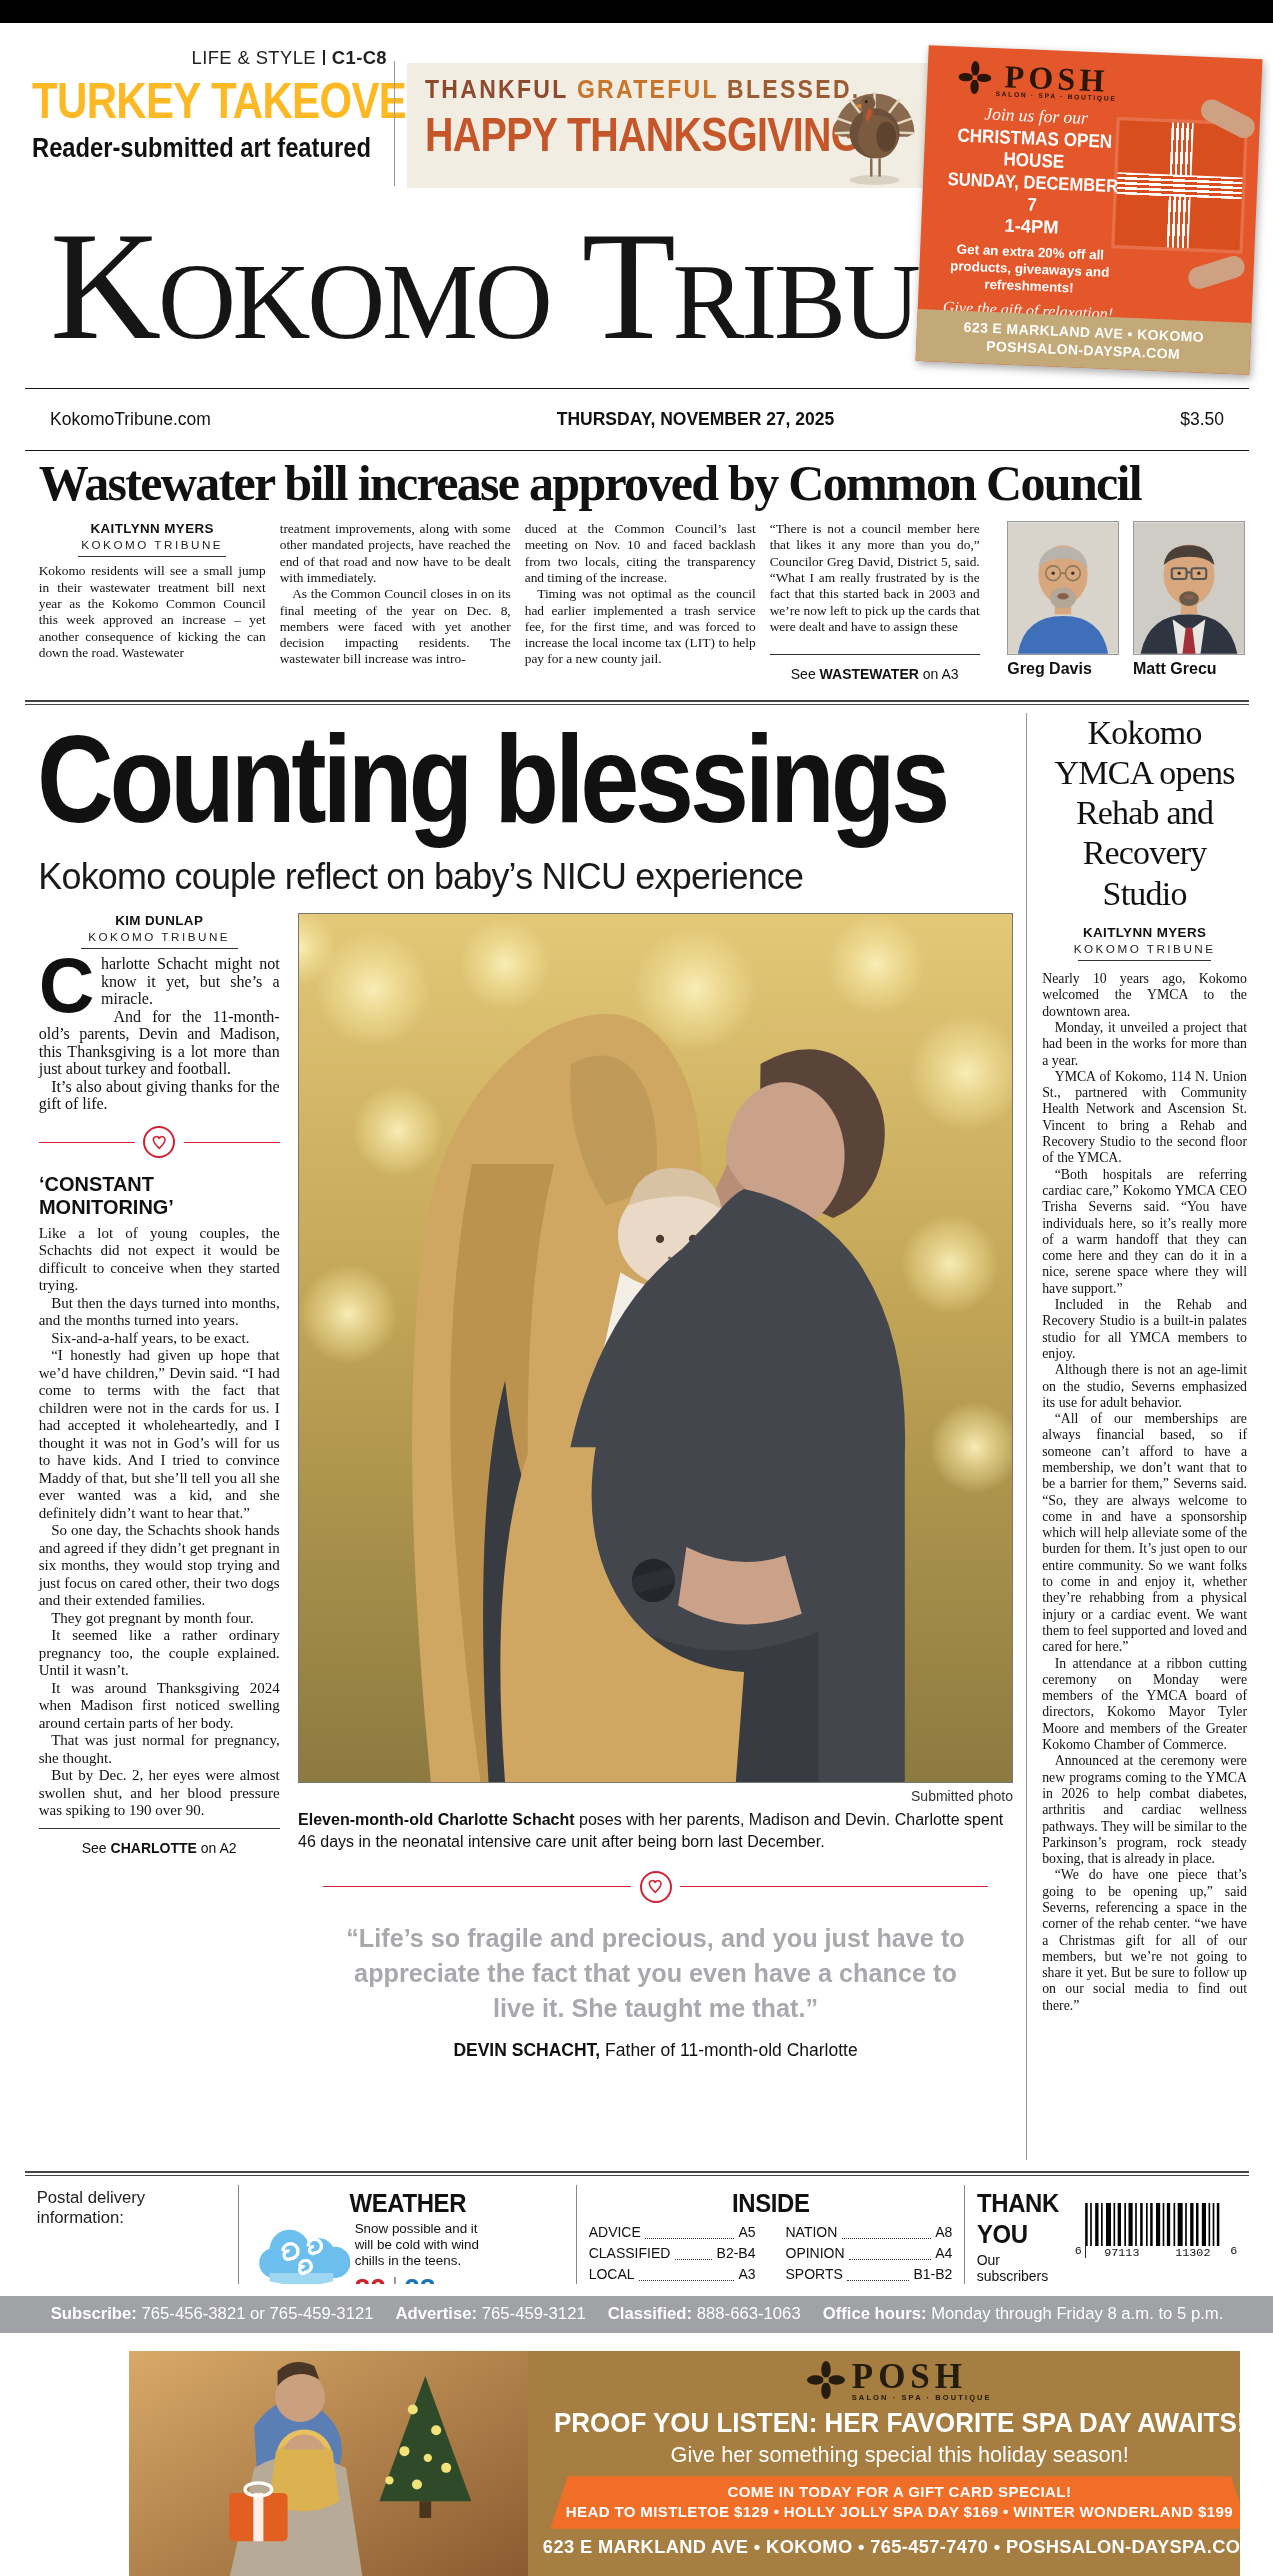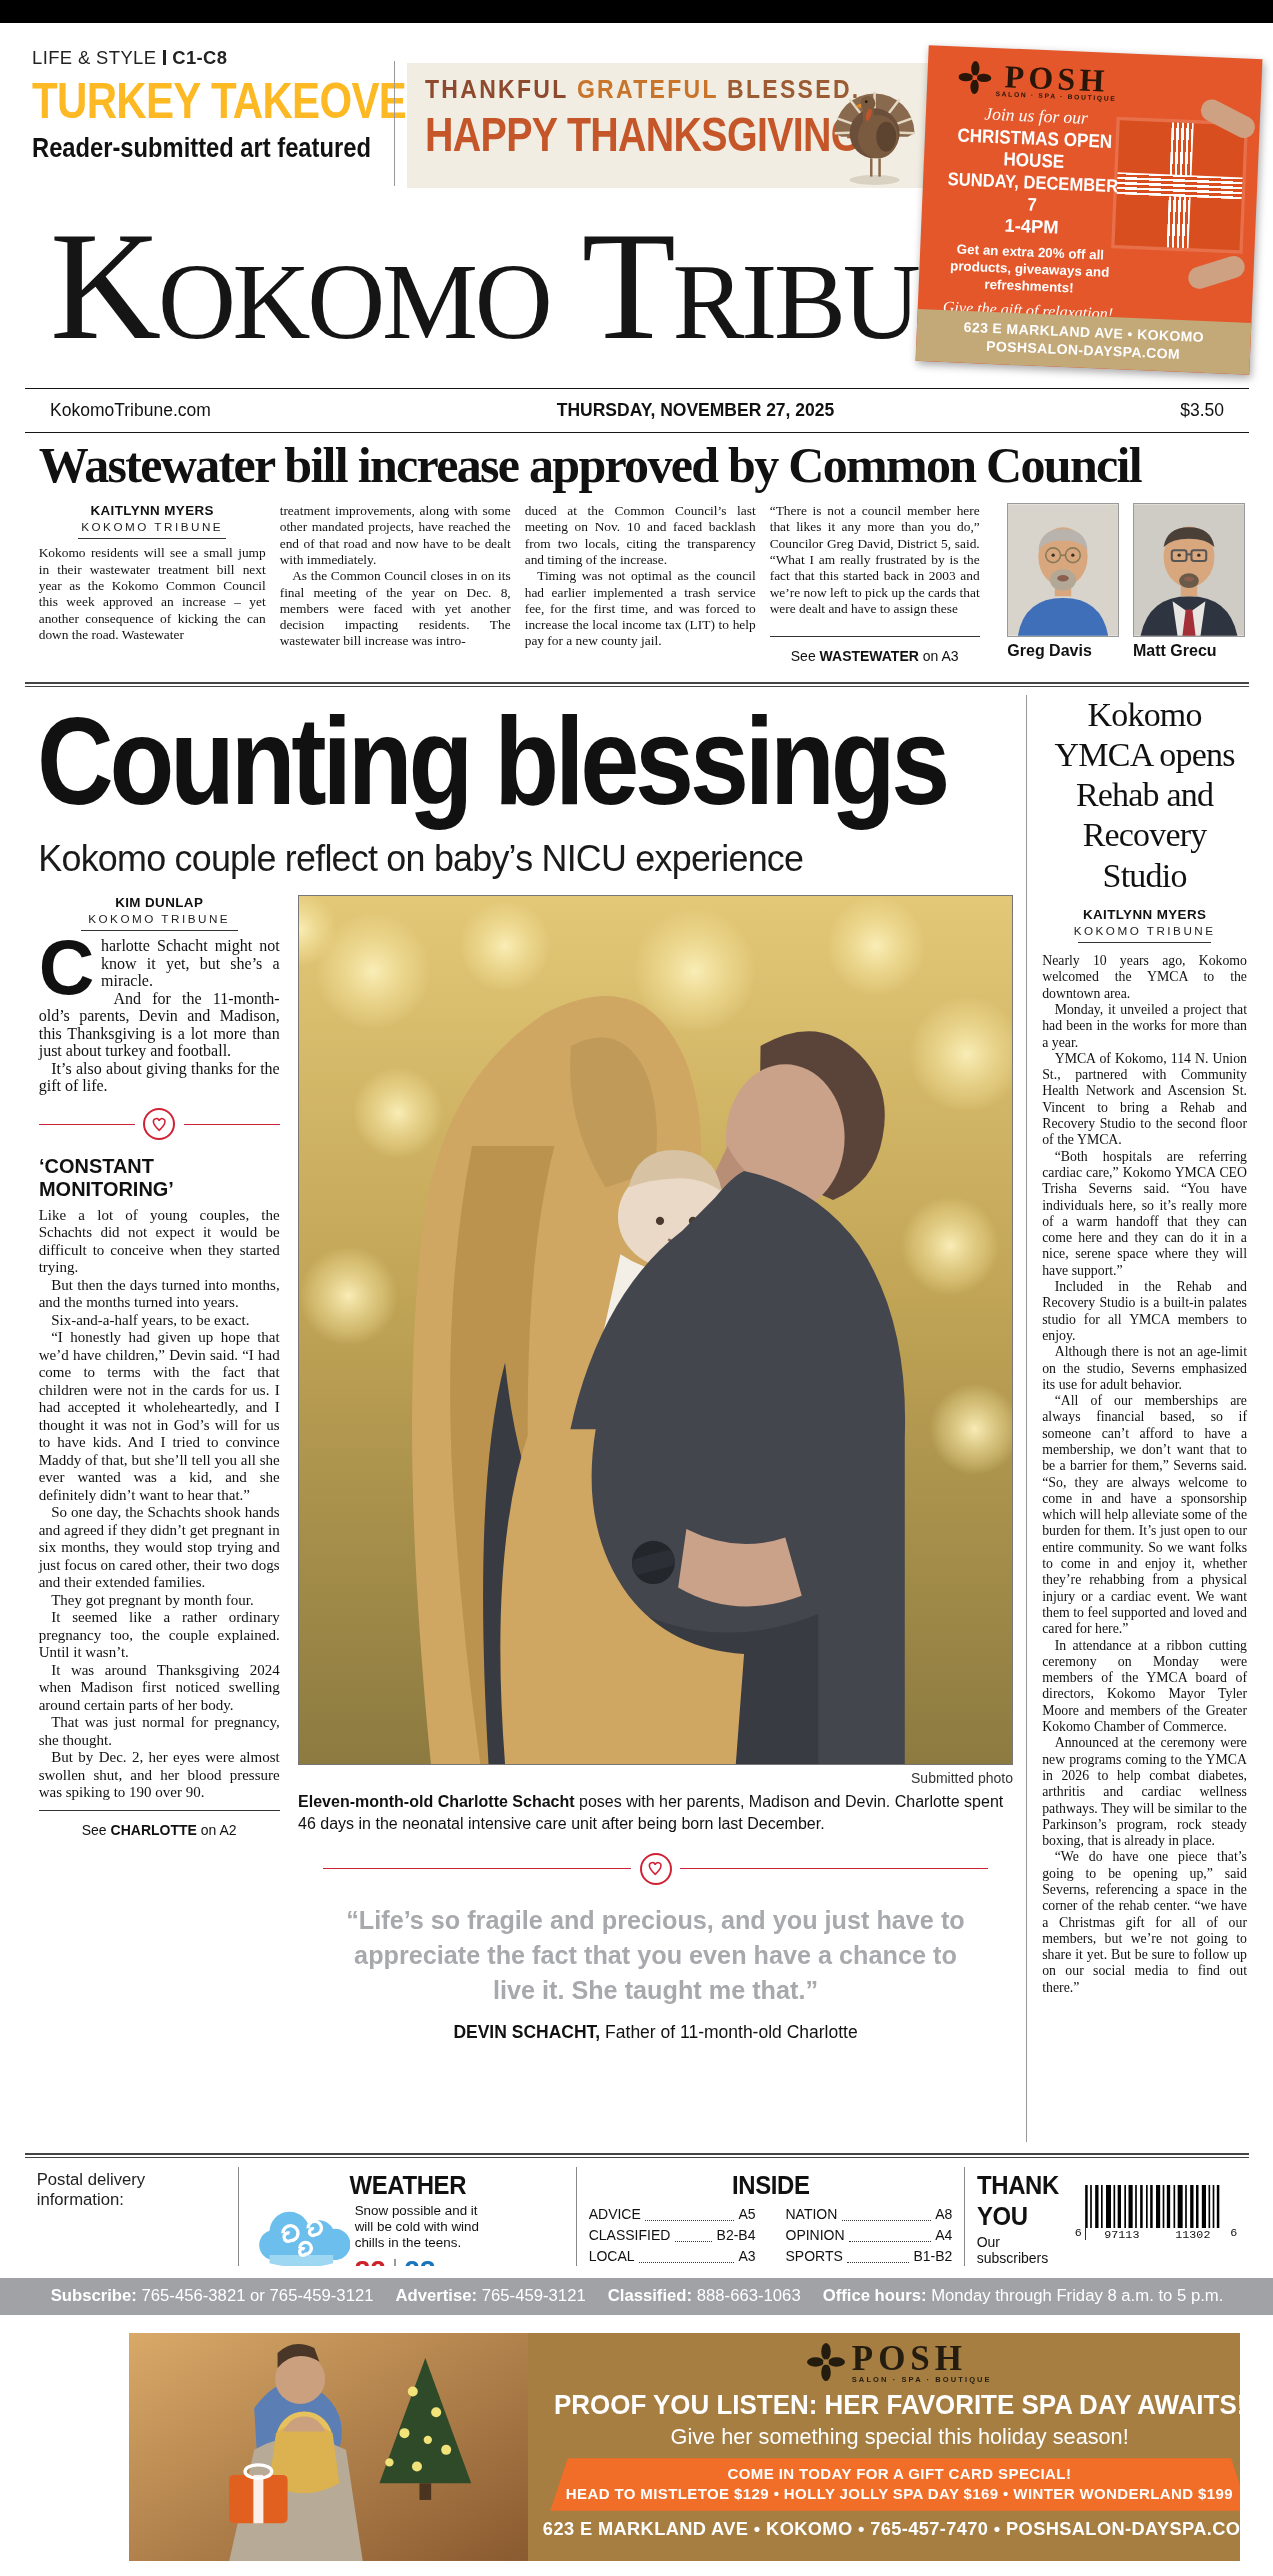--- a/index.html
+++ b/index.html
@@ -3,21 +3,21 @@
 <meta charset="utf-8">
 <style>
   * { margin:0; padding:0; box-sizing:border-box; }
   body { background:#e8e8e8; font-family:"Liberation Sans", sans-serif; }
   .page { position:relative; width:1274px; height:2576px; margin:0 auto; background:#fff; overflow:hidden; color:#111; }
 
   
   .topbar { height:23.4px; background:#000; }
   .topstrip { position:relative; height:173px; }
   .promo { position:absolute; left:32px; top:23.4px; width:355px; }
-  .promo-kicker { text-align:left; font-size:18.4px; color:#222; letter-spacing:0.4px; }
+  .promo-kicker { text-align:right; font-size:18.4px; color:#222; letter-spacing:0.4px; }
   .promo-kicker b { font-weight:800; }
   .promo-kicker .sep { display:inline-block; width:2.5px; height:15px; background:#222; margin:0 6.7px -1.7px; }
   .promo-title { margin-top:3.3px; font-size:50px; font-weight:800; color:#fdb924; letter-spacing:-0.8px; transform:scaleX(.84); transform-origin:left; white-space:nowrap; }
   .promo-sub { margin-top:1.7px; font-size:27.6px; font-weight:800; color:#111; transform:scaleX(.86); transform-origin:left; white-space:nowrap; }
   .topstrip .vrule { position:absolute; left:394px; top:38px; height:125px; width:0.8px; background:#999; }
   .banner { position:absolute; left:407px; top:40px; width:530px; height:125px; background:#f1ede2; padding:11.7px 8.4px 0 18.4px; overflow:hidden; }
   .banner-line1 { font-size:25px; font-weight:800; letter-spacing:2.5px; white-space:nowrap; transform:scaleX(.92); transform-origin:left; }
   .bw1 { color:#8d4a2e; } .bw2 { color:#c8742a; } .bw3 { color:#9b5c33; }
   .banner-line2 { margin-top:3.3px; font-size:48px; font-weight:800; color:#c4562a; letter-spacing:-0.8px; transform:scaleX(.82); transform-origin:left; white-space:nowrap; }
   .turkey { position:absolute; right:10px; top:15px; }
@@ -37,21 +37,21 @@
   .pc-cta { font-size:13.4px; font-weight:700; margin-top:1.7px; line-height:1.25; }
   .pc-footer { position:absolute; left:0; right:0; bottom:0; height:52px; background:#c3a878; color:#fff; font-weight:800; font-size:14px; text-align:center; padding-top:8.4px; letter-spacing:0.4px; z-index:3; line-height:1.25; }
   .pc-gift { position:absolute; right:15px; top:67px; width:125px; height:125px; background:#d94e1e; z-index:1; box-shadow:0 0 0 3.3px rgba(255,255,255,.15); }
   .pc-gift:before { content:""; position:absolute; left:50%; top:0; bottom:0; width:22px; margin-left:-11px; background:repeating-linear-gradient(90deg,#fff 0 2.5px,#d94e1e 2.5px 5px); }
   .pc-gift:after { content:""; position:absolute; left:0; right:0; top:50%; height:22px; margin-top:-11px; background:repeating-linear-gradient(0deg,#fff 0 2.5px,#d94e1e 2.5px 5px); }
   .pc-hand { position:absolute; width:58px; height:22px; background:#cfa183; border-radius:11.7px; z-index:2; }
 
   
   .masthead { position:relative; height:185px; padding-left:50px; z-index:2; }
   .masthead .title { font-family:"Liberation Serif", serif; font-variant:small-caps; font-size:154px; line-height:180px; letter-spacing:-3.3px; color:#151515; white-space:nowrap; }
-  .dateline { display:flex; justify-content:space-between; align-items:center; margin:6.7px 25px 0; border-top:1.7px solid #151515; border-bottom:1.7px solid #151515; padding:11px 25px; font-size:17.5px; }
+  .dateline { display:flex; justify-content:space-between; align-items:center; margin:6.7px 25px 0; border-top:1.7px solid #151515; border-bottom:1.7px solid #151515; padding:20px 25px; font-size:17.5px; }
   .dateline .date { font-weight:800; }
 
   
   .ww { padding:5px 27px 0; }
   .ww h1 { font-family:"Liberation Serif", serif; font-size:50px; font-weight:700; letter-spacing:-1.7px; text-align:left; padding-left:11.7px; line-height:1.1; }
   .ww-body { display:grid; grid-template-columns:227px 231px 231px 210px 1fr; column-gap:14px; margin-top:10px; height:167px; overflow:hidden; padding-left:11.7px; }
   .byline { text-align:center; margin-bottom:6.7px; }
   .by-name { font-size:13.4px; font-weight:800; letter-spacing:0.4px; }
   .by-org { font-size:11.7px; letter-spacing:2.5px; color:#222; margin-top:1.7px; }
   .by-rule { width:65%; margin:5px auto 0; border-bottom:1.3px solid #333; }

